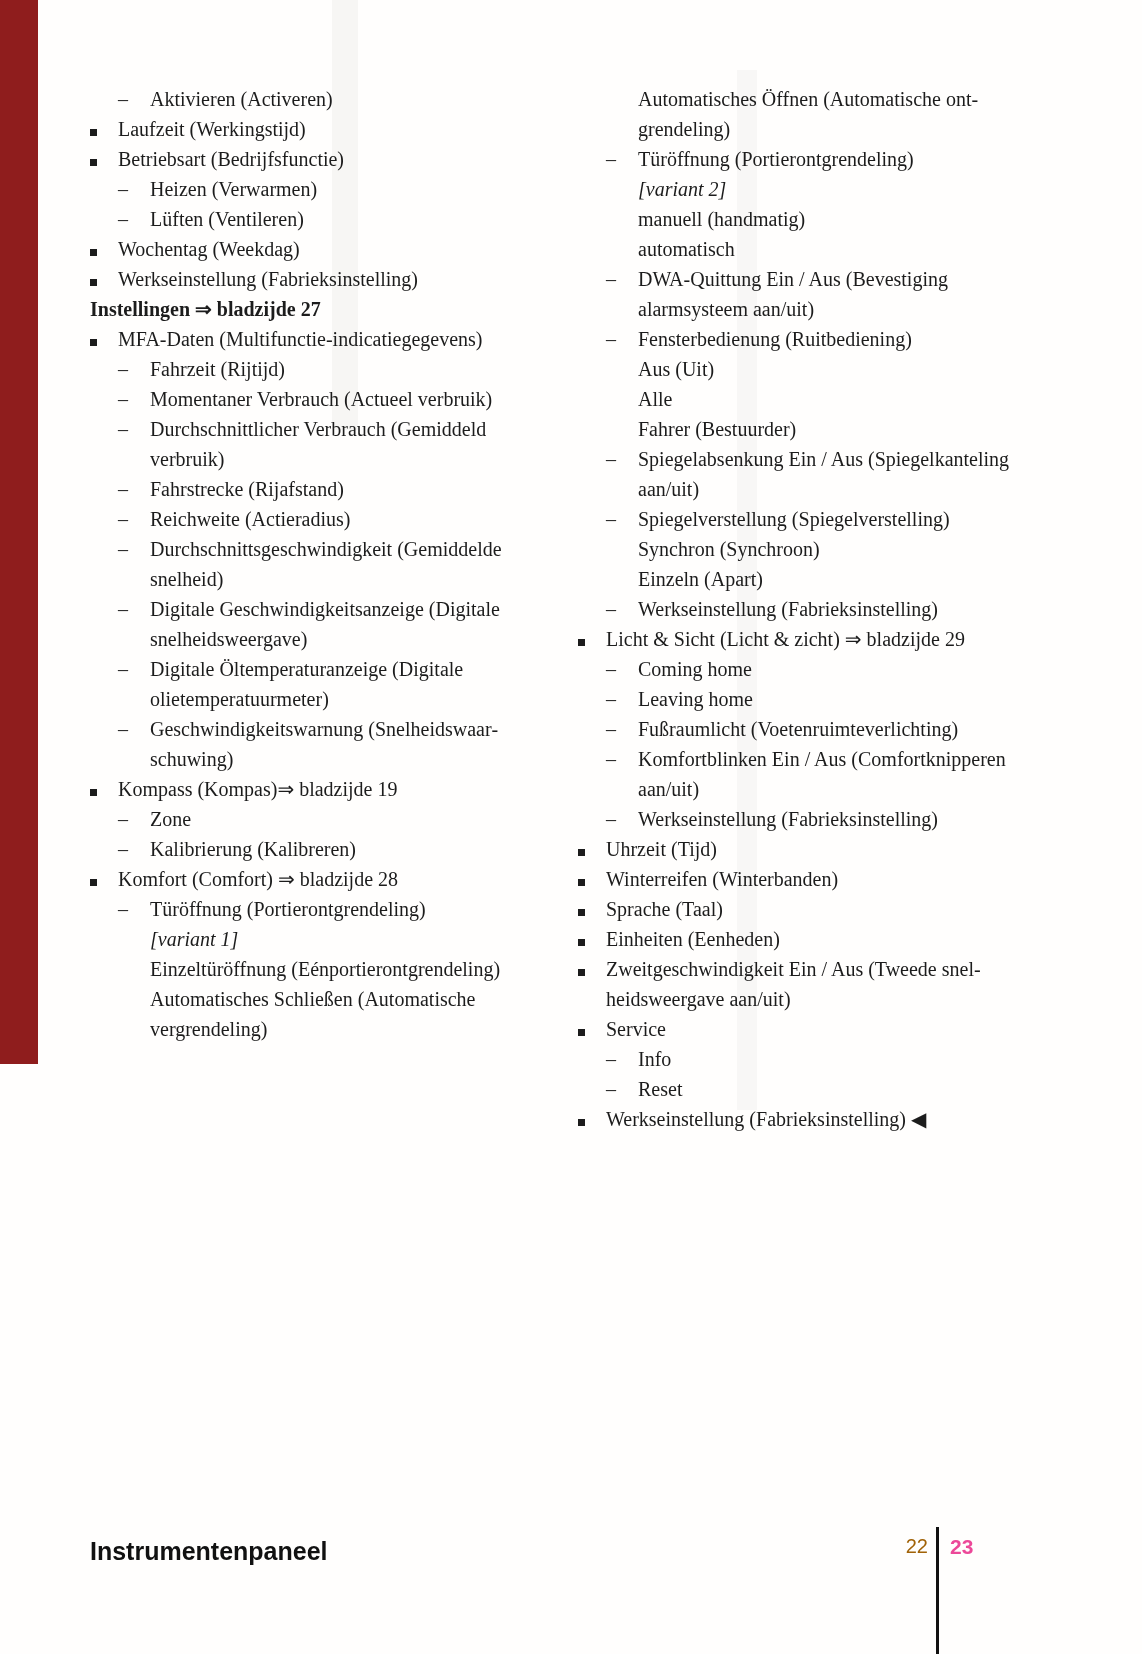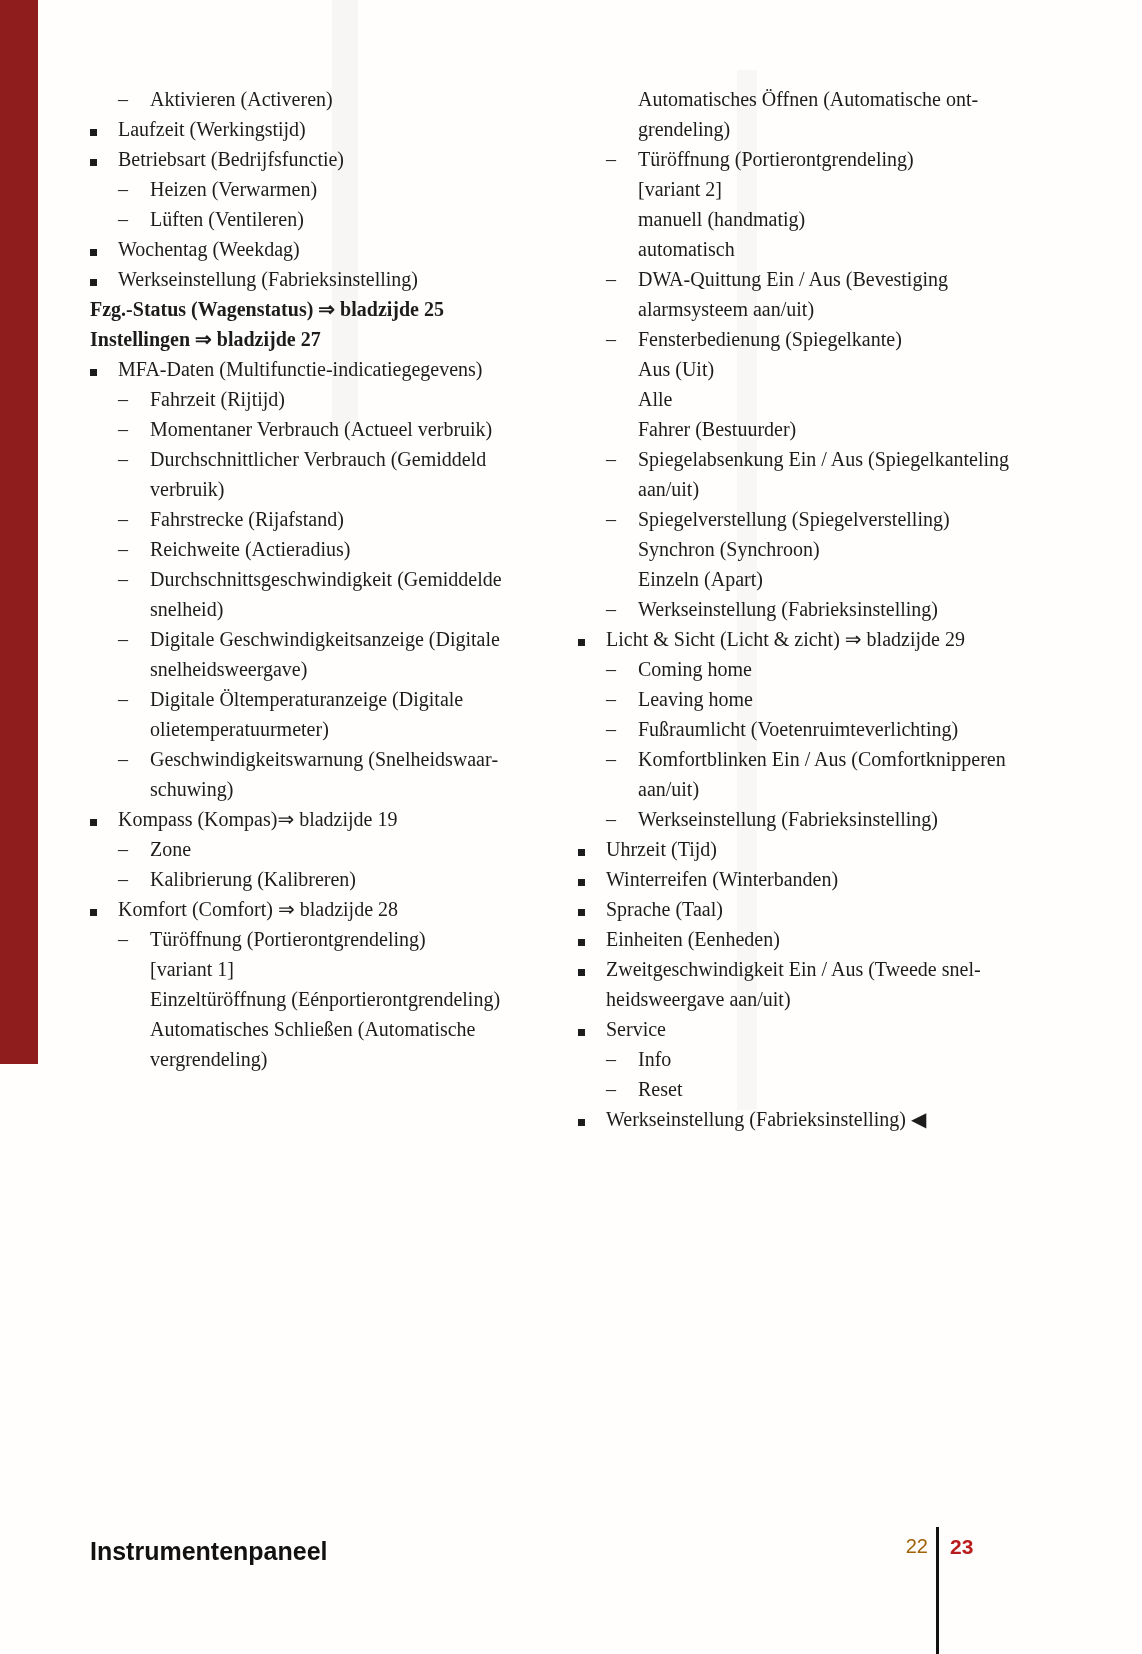--- a/index.html
+++ b/index.html
@@ -31,21 +31,21 @@
   .col-left  { left: 90px;  width: 458px; }
   .col-right { left: 578px; width: 468px; }
 
   .item { display: flex; align-items: flex-start; }
   .item .marker { flex: 0 0 auto; }
   .item.indent-1 > .marker { width: 28px; }
   .item.indent-2 { margin-left: 28px; }
   .item.indent-2 > .marker { width: 32px; }
   .item .txt { flex: 1 1 auto; min-width: 0; }
   .item.bold { font-weight: 700; }
-  .item.italic { }
+  .item.italic { font-style: italic; }
   .sq {
     display: inline-block;
     width: 7px; height: 7px;
     background: #1c1c1c;
     margin-top: 10px;
   }
 
   .footer-label {
     position: absolute;
     left: 90px; top: 1537px;
@@ -54,21 +54,21 @@
     font-size: 25px;
     color: #111111;
   }
   .pageno {
     position: absolute;
     top: 1535px;
     font-family: "Liberation Sans", sans-serif;
     font-size: 20px;
   }
   .pageno-left  { left: 890px; width: 38px; text-align: right; color: #a16207; font-weight: 400; }
-  .pageno-right { left: 950px; color: #b91c1c; font-weight: 700; font-size: 21px; }
+  .pageno-right { left: 950px; color: #ec4899; font-weight: 700; font-size: 21px; }
   .pageno-divider {
     position: absolute;
     left: 936px; top: 1527px;
     width: 3px; height: 127px;
     background: #111111;
   }
 </style>
 </head>
 <body>
 
@@ -100,23 +100,20 @@
       </div>
       <div class="item indent-1">
         <span class="marker"><span class="sq"></span></span>
         <span class="txt">Wochentag (Weekdag)</span>
       </div>
       <div class="item indent-1">
         <span class="marker"><span class="sq"></span></span>
         <span class="txt">Werkseinstellung (Fabrieksinstelling)</span>
       </div>
       <div class="item indent-0 bold">
-        <span class="txt">Fzg.-Status (Wagenstatus) ⇒ bladzijde 25</span>
-      </div>
-      <div class="item indent-0 bold">
         <span class="txt">Instellingen ⇒ bladzijde 27</span>
       </div>
       <div class="item indent-1">
         <span class="marker"><span class="sq"></span></span>
         <span class="txt">MFA-Daten (Multifunctie-indicatiegegevens)</span>
       </div>
       <div class="item indent-2">
         <span class="marker">–</span>
         <span class="txt">Fahrzeit (Rijtijd)</span>
       </div>
@@ -205,21 +202,21 @@
       <div class="item indent-2">
         <span class="marker"></span>
         <span class="txt">automatisch</span>
       </div>
       <div class="item indent-2">
         <span class="marker">–</span>
         <span class="txt">DWA-Quittung Ein / Aus (Bevestiging alarmsysteem aan/uit)</span>
       </div>
       <div class="item indent-2">
         <span class="marker">–</span>
-        <span class="txt">Fensterbedienung (Spiegelkante)</span>
+        <span class="txt">Fensterbedienung (Ruitbediening)</span>
       </div>
       <div class="item indent-2">
         <span class="marker"></span>
         <span class="txt">Aus (Uit)</span>
       </div>
       <div class="item indent-2">
         <span class="marker"></span>
         <span class="txt">Alle</span>
       </div>
       <div class="item indent-2">

